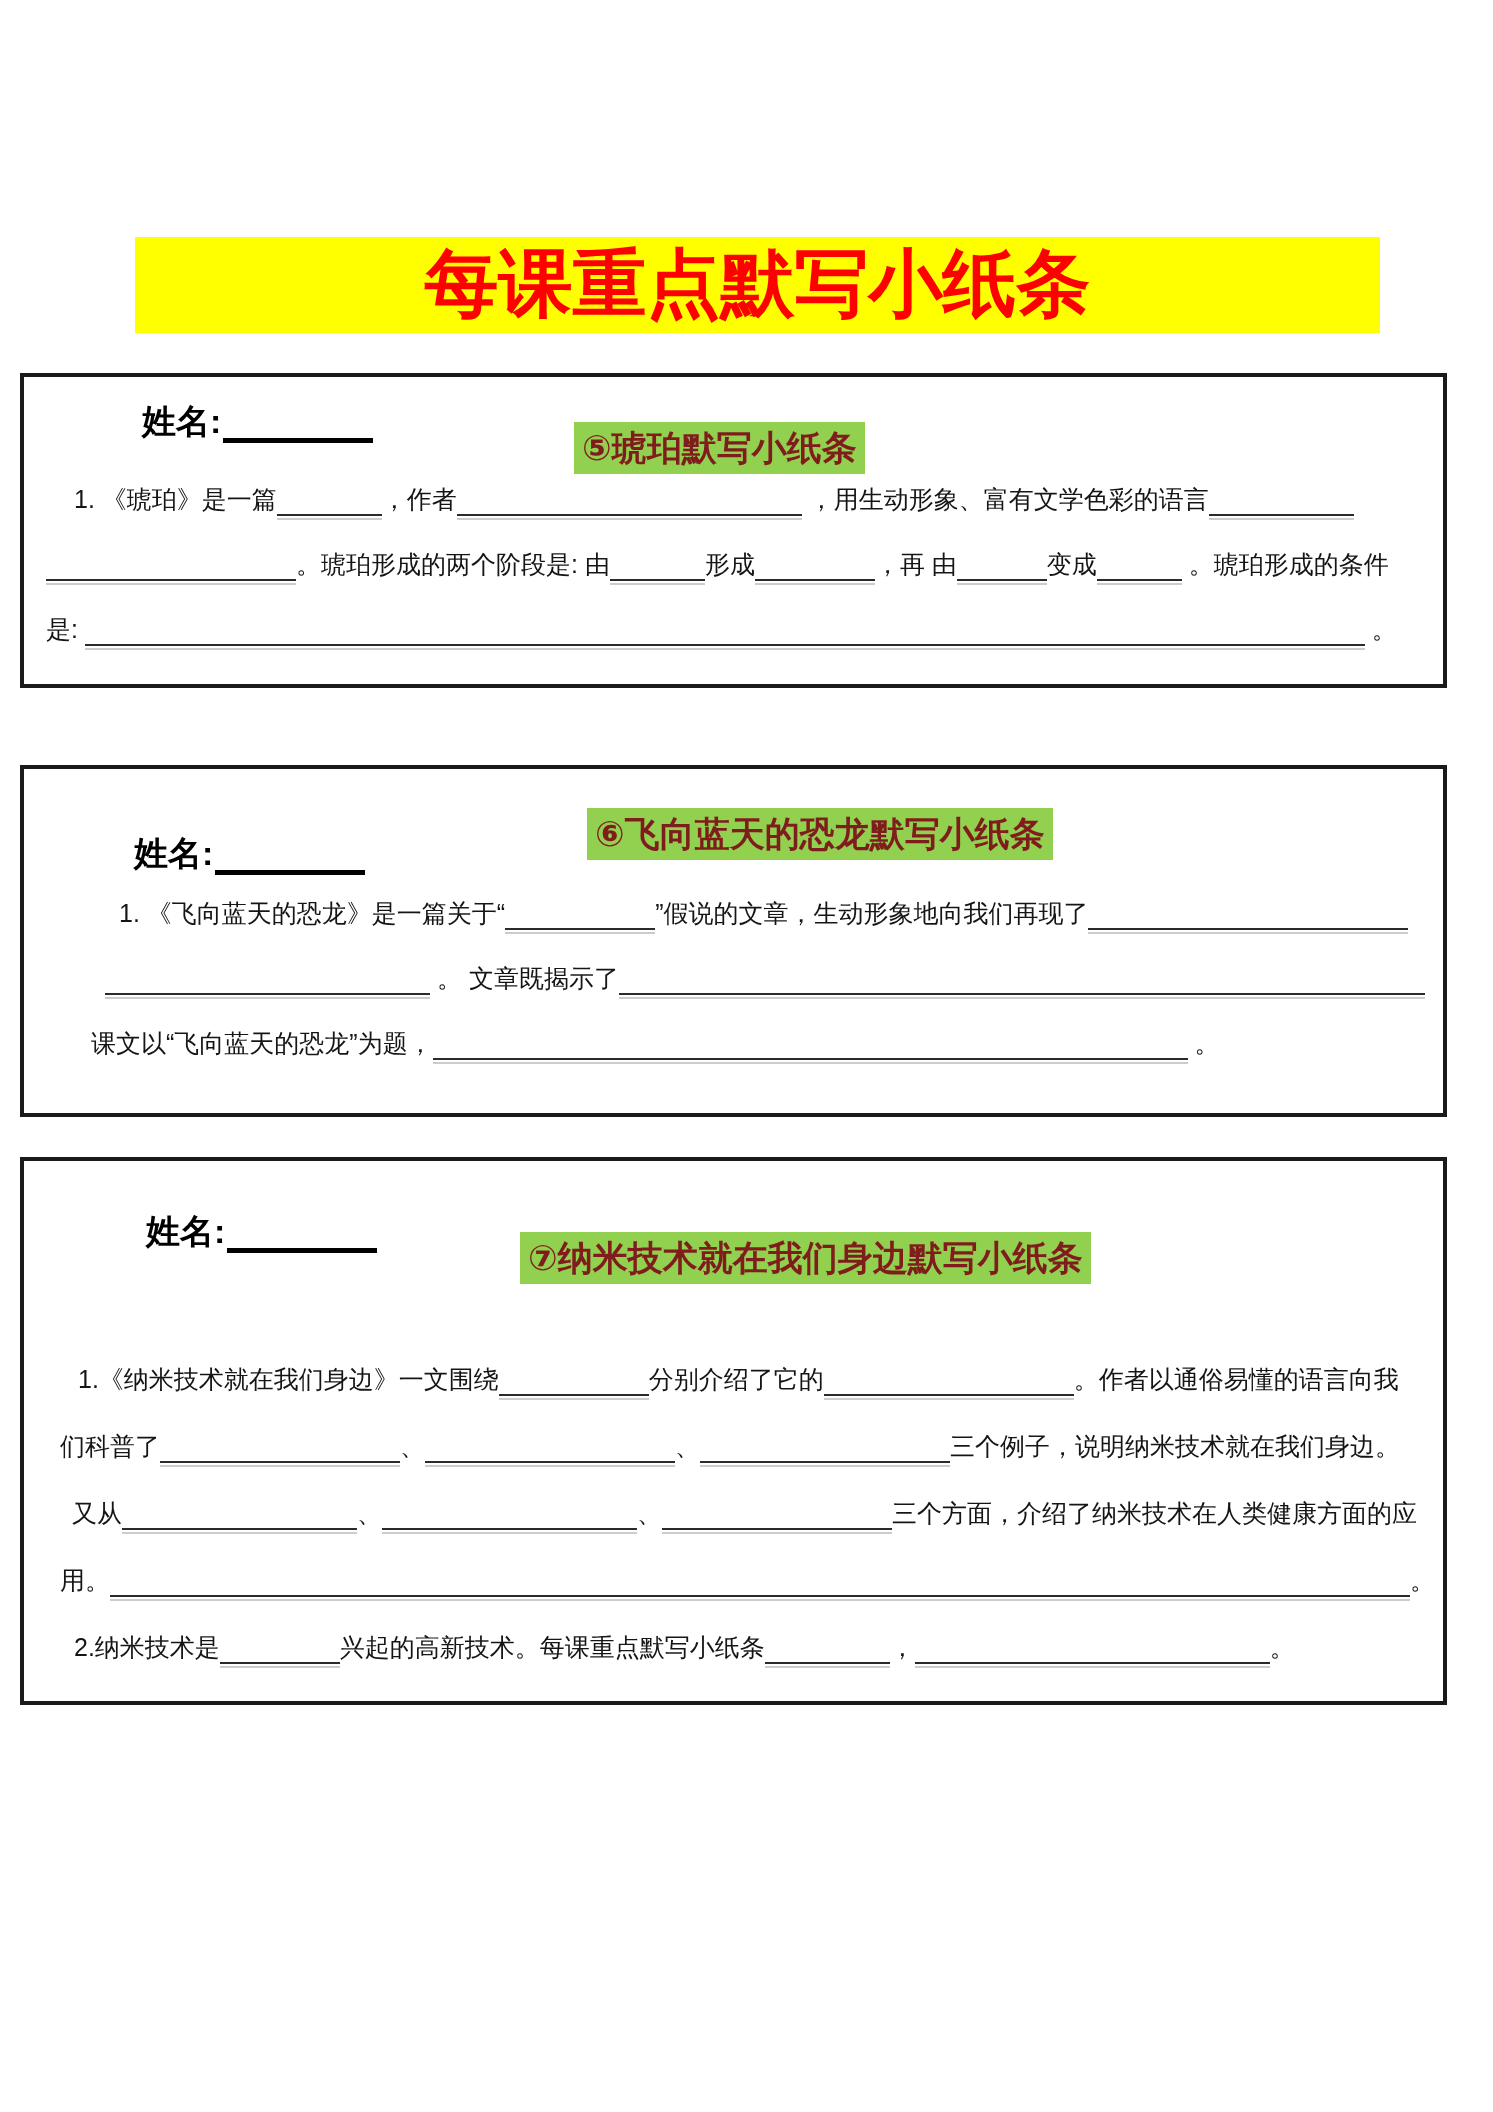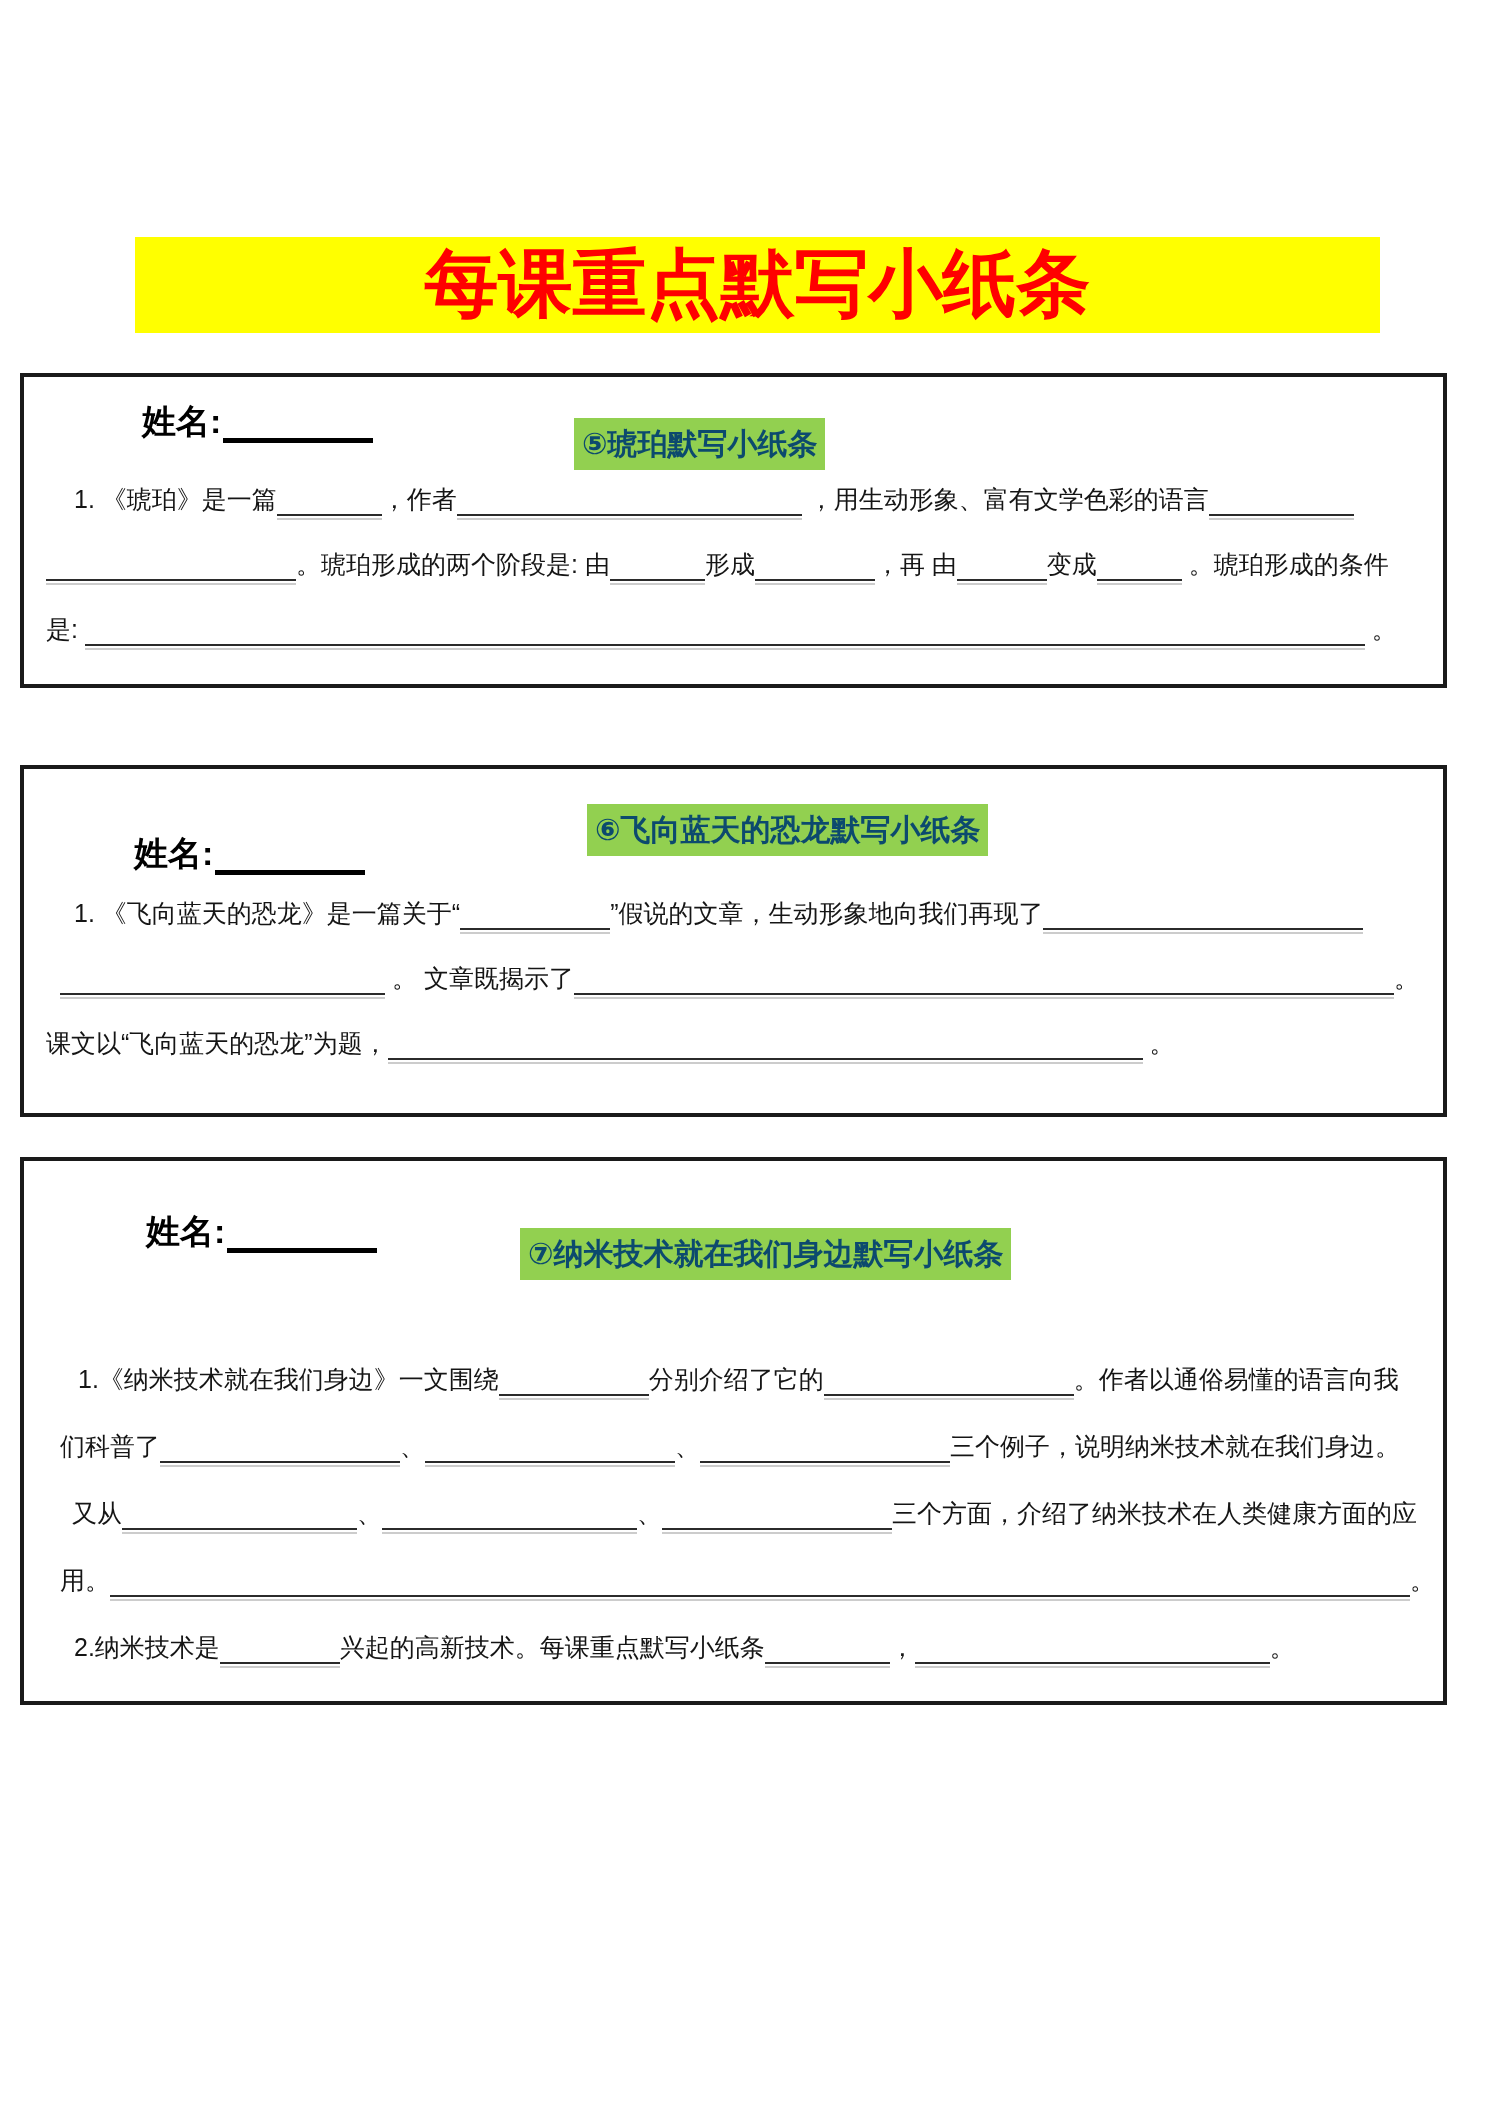--- a/index.html
+++ b/index.html
@@ -30,30 +30,30 @@
   }
   .nameline {
     display:inline-block; width:150px; height:0; border-bottom:5px solid #000;
     vertical-align:-10px; margin-left:2px;
   }
   .box1 .name { left:118px; top:22px; }
   .box2 .name { left:110px; top:62px; }
   .box3 .name { left:122px; top:48px; }
   
   .heading {
-    position:absolute; background:#92D050; color:#0c4a6e; font-weight:bold;
-    font-size:30px; line-height:44px; padding:4px 8px; white-space:nowrap;
+    position:absolute; background:#92D050; color:#7f1d1d; font-weight:bold;
+    font-size:35px; line-height:44px; padding:4px 8px; white-space:nowrap;
   }
   .box1 .heading { left:550px; top:16px; }
   .box2 .heading { left:563px; top:10px;text-align:center; }
   .box3 .heading { left:496px; top:42px; }
   
   .lines { position:absolute; left:22px; right:18px; font-size:25px; color:#151515; }
   .box1 .lines { top:90px;  }
-  .box2 .lines { top:112px; }
+  .box2 .lines { top:112px;margin-left:45px; }
   .box3 .lines { top:185px; }
   .line { height:65px; line-height:65px; white-space:nowrap; overflow:hidden; }
   .box3 .line { height:67px; line-height:67px;margin-left:14px; }
   .box1 .line:nth-child(1) { text-indent:28px; }
   .box2 .line:nth-child(1) { text-indent:28px; }
   .box2 .line:nth-child(2) { text-indent:14px; }
   .box3 .line:nth-child(1) { text-indent:18px; }
   .box3 .line:nth-child(3) { text-indent:12px; }
   .box3 .line:nth-child(5) { text-indent:14px; }
   .blank {

